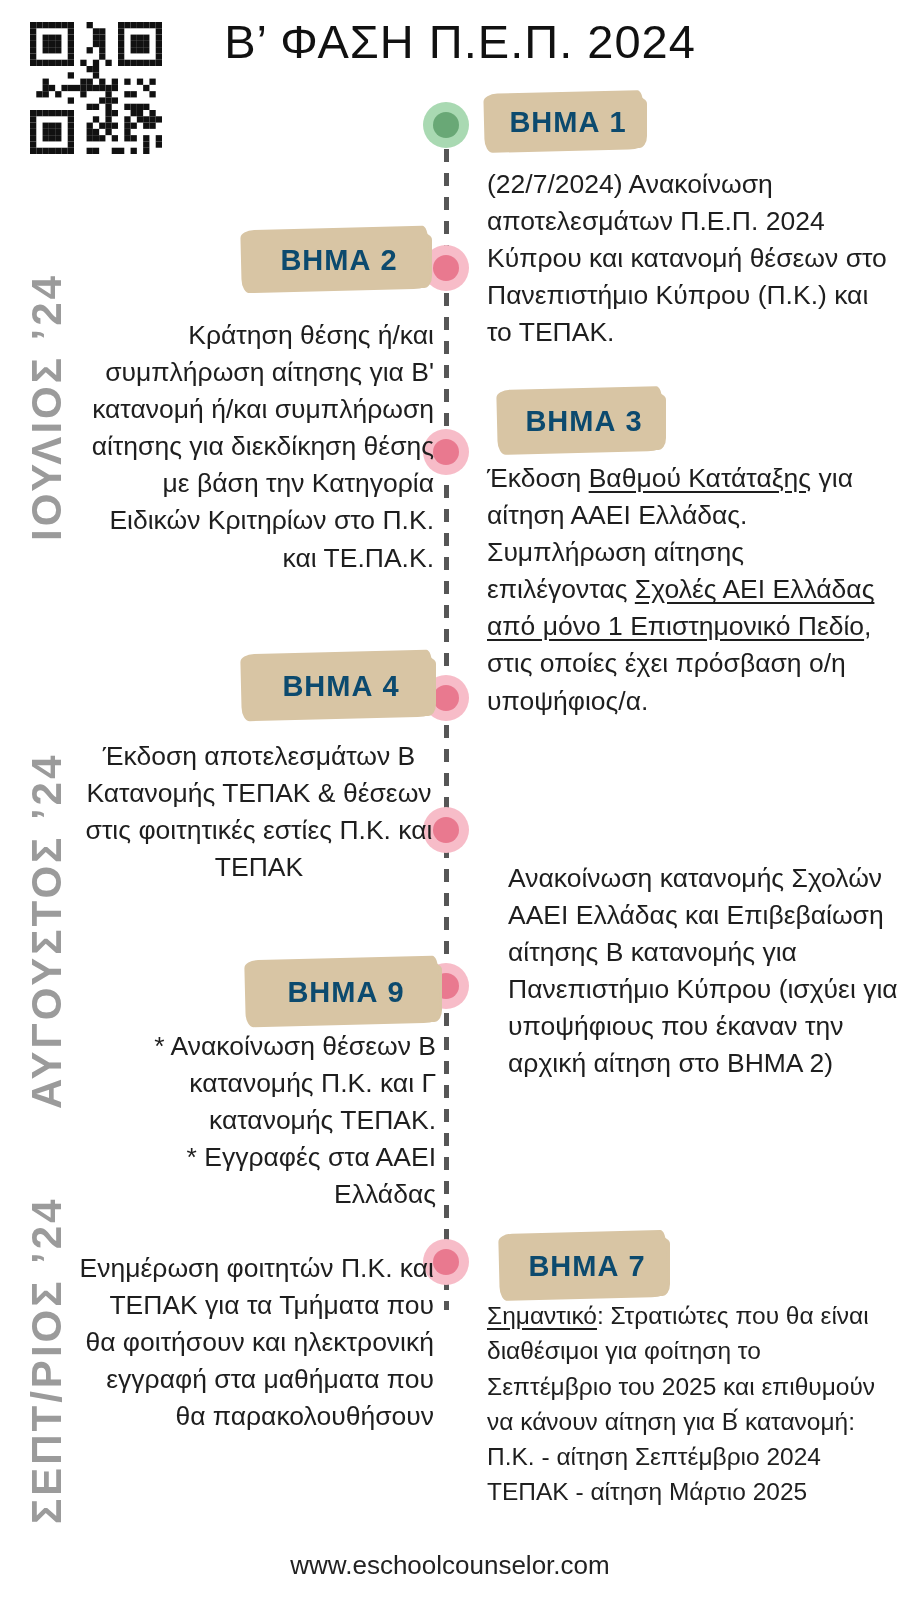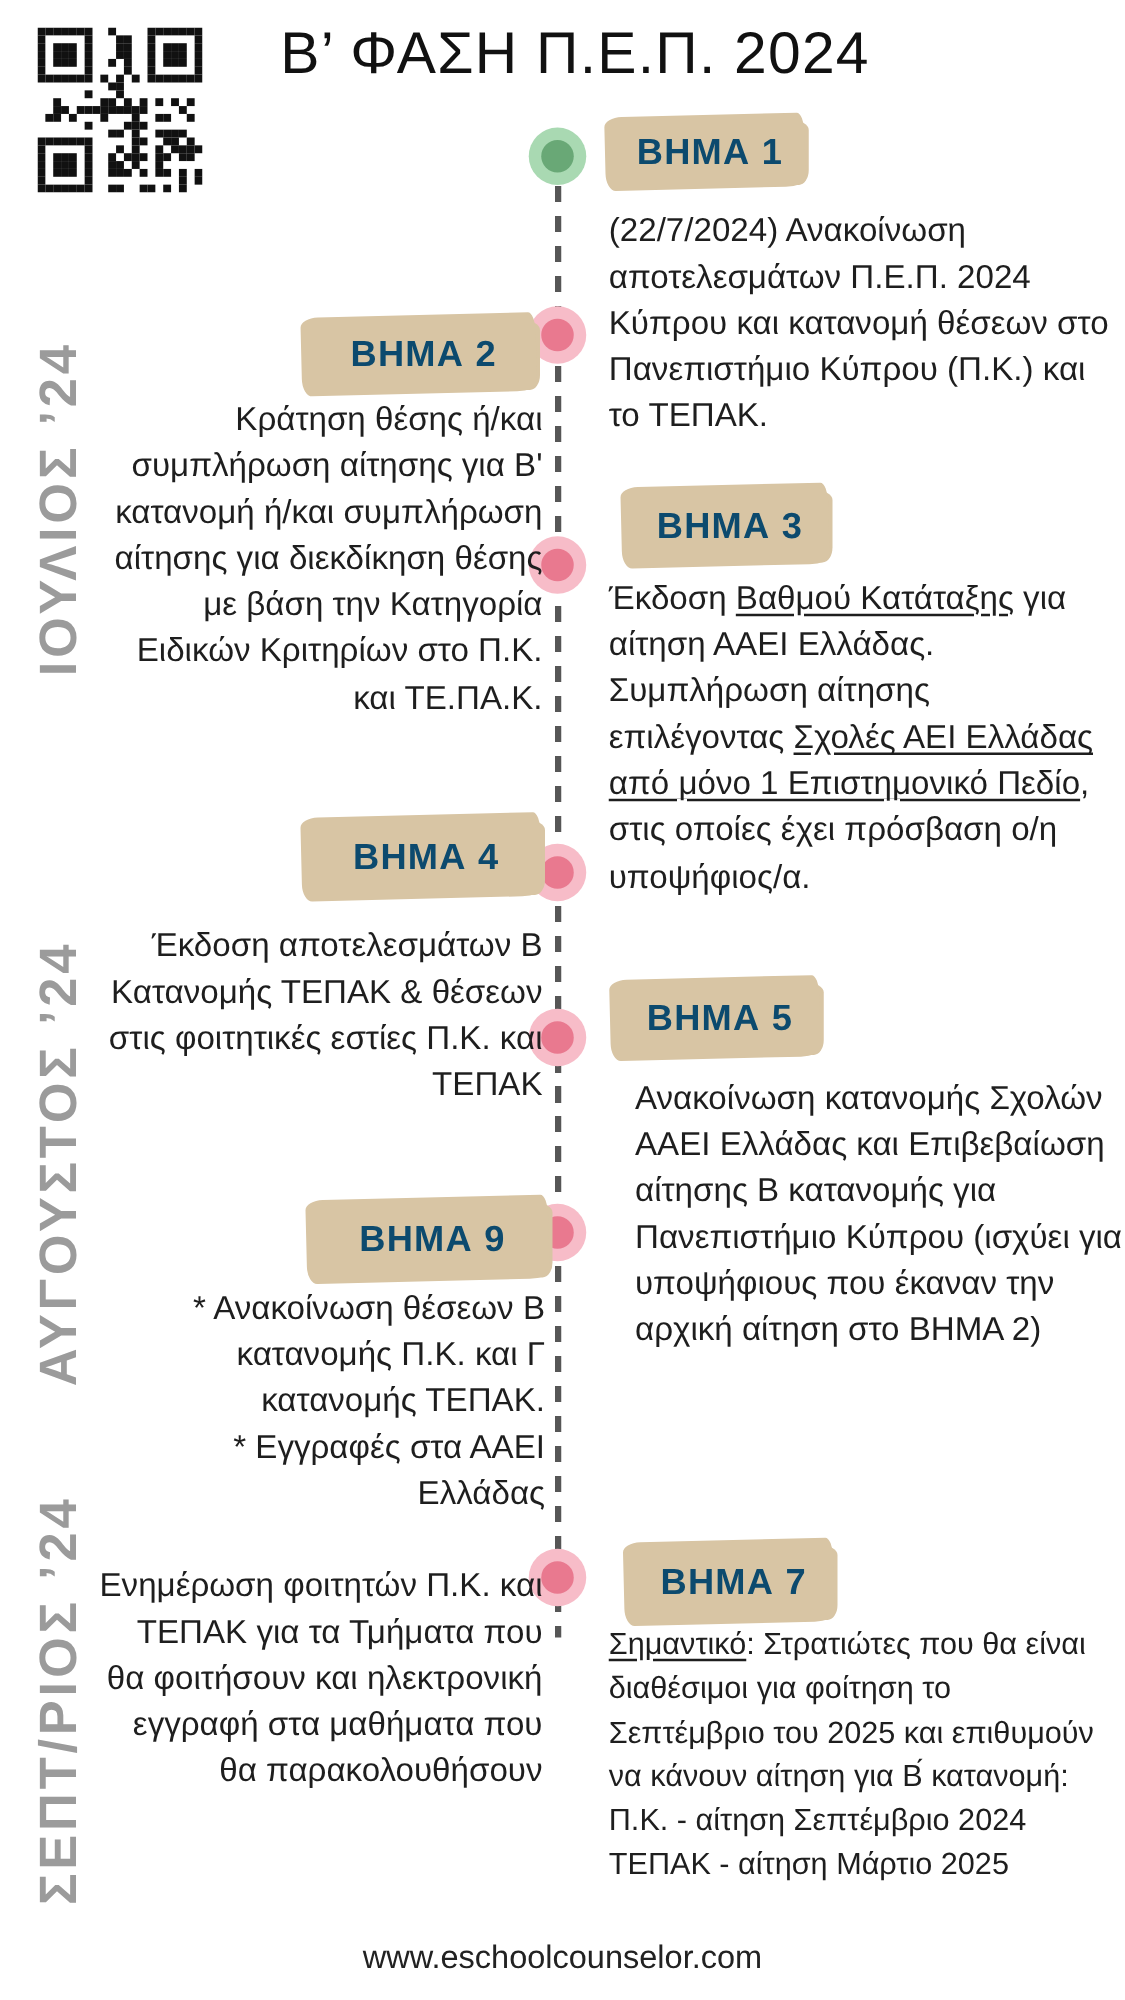--- a/index.html
+++ b/index.html
@@ -54,36 +54,36 @@
     border-radius:6px 14px 8px 12px / 14px 8px 12px 6px;
     font-weight:bold; font-size:29px; letter-spacing:1px; color:#0c4a6e;
   }
   .badge::before {
     content:""; position:absolute; inset:-4px 3px -3px -5px; background:inherit;
     transform:rotate(-1.4deg);
     border-radius:14px 6px 16px 8px / 8px 16px 6px 14px; z-index:0;
   }
   .badge > span { position:relative; z-index:1; }
   #badge-1 { left:489px; top:96px;   width:158px; height:52px; }
-  #badge-2 { left:246px; top:256px;  width:186px; height:56px; }
+  #badge-2 { left:246px; top:232px;  width:186px; height:56px; }
   #badge-3 { left:502px; top:392px;  width:164px; height:58px; }
   #badge-4 { left:246px; top:656px;  width:190px; height:60px;text-align:center; }
   #badge-5 { left:493px; top:786px;  width:166px; height:58px; }
   #badge-6 { left:250px; top:962px;  width:192px; height:60px; }
   #badge-7 { left:504px; top:1236px; width:166px; height:60px; }
   
   .steptext {
     position:absolute; font-size:26.5px; line-height:1.4; white-space:pre-line;
     color:var(--text,#1e1e1e);
   }
   .steptext span[data-u] { text-decoration:underline; text-underline-offset:4px; }
   #text-1 { left:487px; top:166px;  width:402px; }
   #text-2 { left:88px;  top:317px;  width:346px; text-align:right; }
   #text-3 { left:487px; top:460px;  width:402px; }
-  #text-4 { left:84px;  top:738px;  width:350px; text-align:right; }
+  #text-4 { left:84px;  top:738px;  width:350px; text-align:center; }
   #text-5 { left:508px; top:860px;  width:396px; }
   #text-6 { left:104px; top:1028px; width:332px; text-align:right; }
   #text-7 { left:487px; top:1298px; width:404px; font-size:24.5px; line-height:1.44; }
   #note   { position:absolute; left:76px; top:1250px; width:358px; text-align:right;
             font-size:26.5px; line-height:1.4; color:var(--text,#1e1e1e); }
   
   #footer {
     position:absolute; left:0; right:0; top:1550px; text-align:center;
     font-size:26px; color:#222;
   }
@@ -314,23 +314,20 @@
     </div>
   <div class="badge" id="badge-2">
       <span>ΒΗΜΑ 2</span>
     </div>
   <div class="badge" id="badge-3">
       <span>ΒΗΜΑ 3</span>
     </div>
   <div class="badge" id="badge-4">
       <span>ΒΗΜΑ 4</span>
     </div>
-  <div class="badge" id="badge-5">
-      <span>ΒΗΜΑ 5</span>
-    </div>
   <div class="badge" id="badge-6">
       <span>ΒΗΜΑ 9</span>
     </div>
   <div class="badge" id="badge-7">
       <span>ΒΗΜΑ 7</span>
     </div>
 
   <div class="steptext" id="text-1"><span>(22/7/2024) Ανακοίνωση αποτελεσμάτων Π.Ε.Π. 2024 Κύπρου και κατανομή θέσεων στο Πανεπιστήμιο Κύπρου (Π.Κ.) και το ΤΕΠΑΚ.</span></div>
   <div class="steptext" id="text-2"><span>Κράτηση θέσης ή/και συμπλήρωση αίτησης για Β' κατανομή ή/και συμπλήρωση αίτησης για διεκδίκηση θέσης με βάση την Κατηγορία Ειδικών Κριτηρίων στο Π.Κ. και ΤΕ.ΠΑ.Κ.</span></div>
   <div class="steptext" id="text-3"><span>Έκδοση </span><span data-u="">Βαθμού Κατάταξης</span><span> για αίτηση ΑΑΕΙ Ελλάδας. Συμπλήρωση αίτησης επιλέγοντας </span><span data-u="">Σχολές ΑΕΙ Ελλάδας από μόνο 1 Επιστημονικό Πεδίο</span><span>, στις οποίες έχει πρόσβαση ο/η υποψήφιος/α.</span></div>

